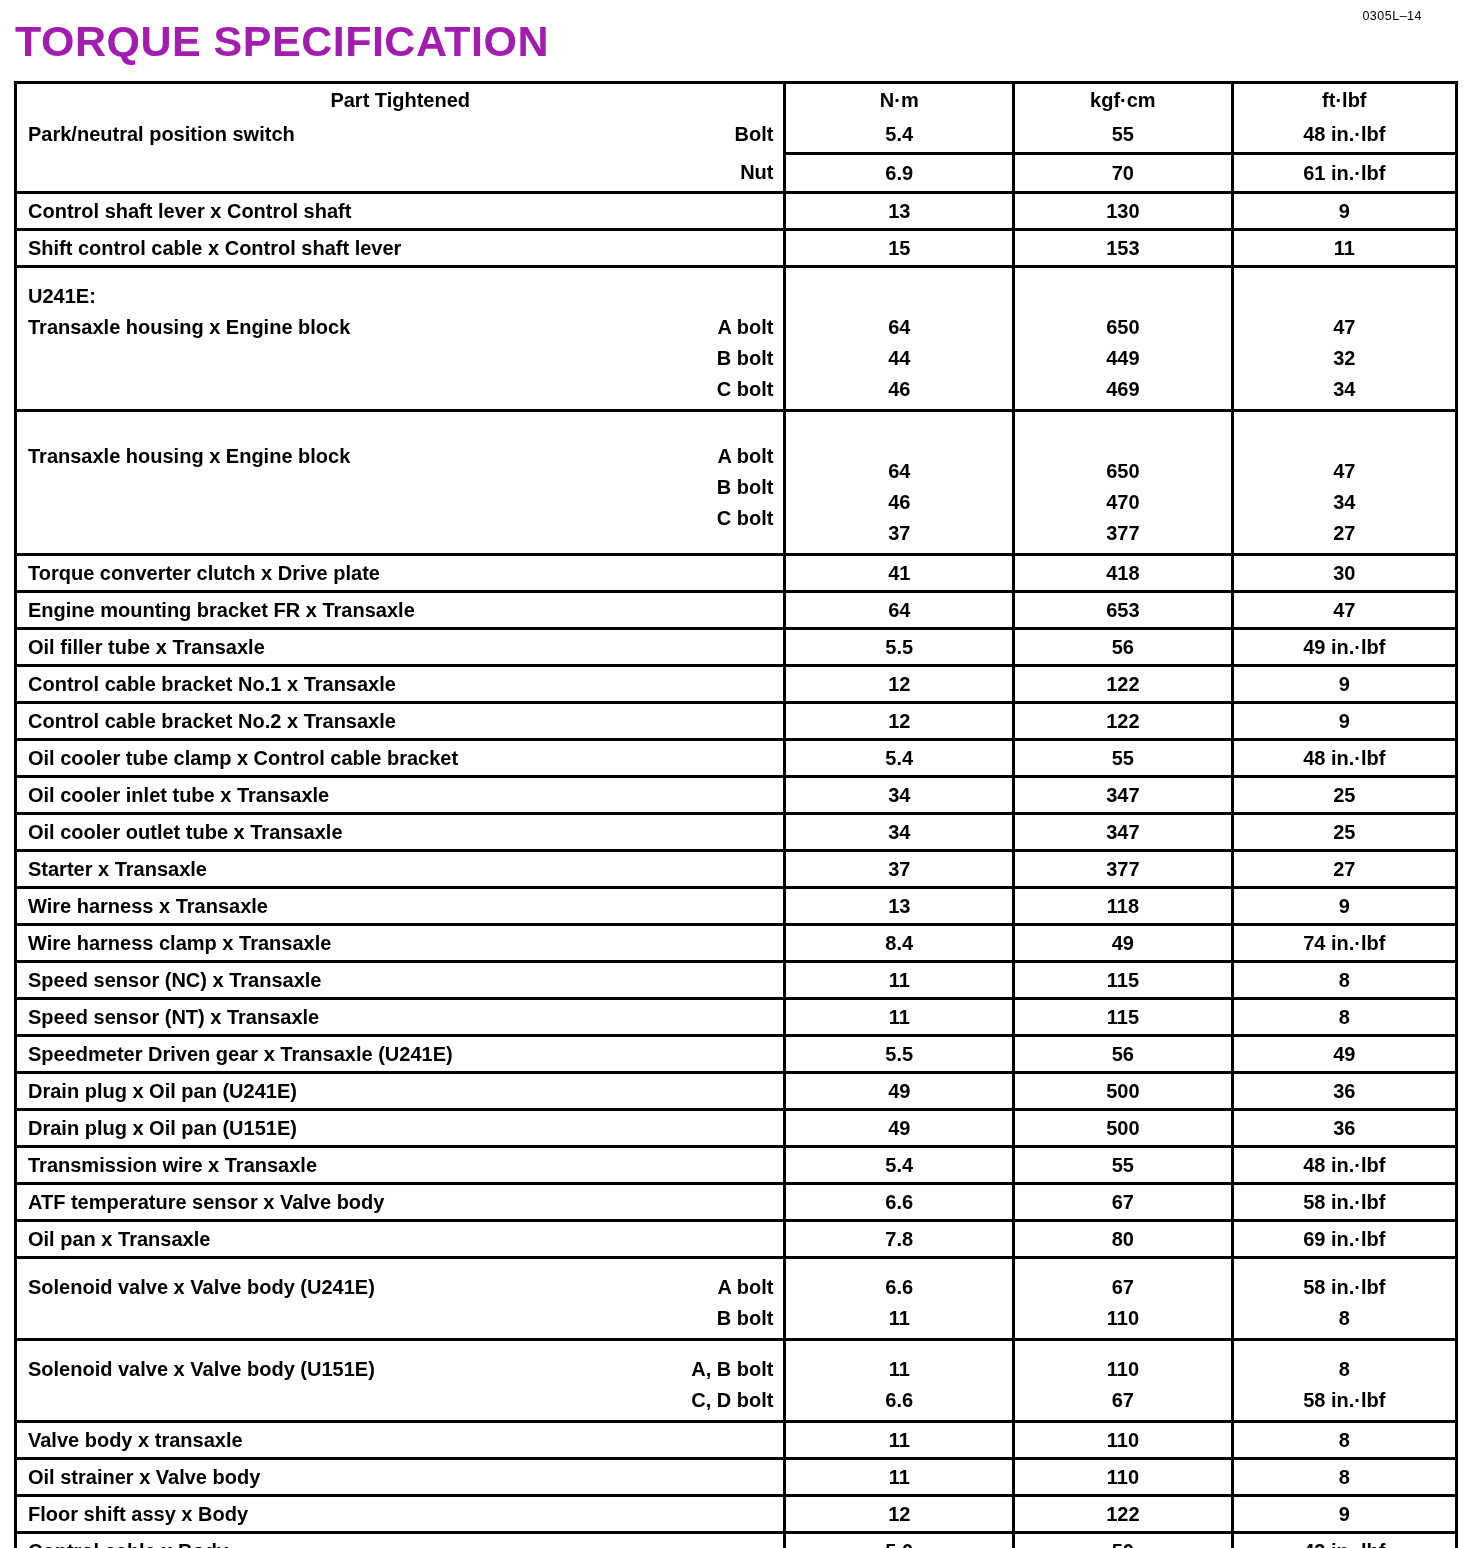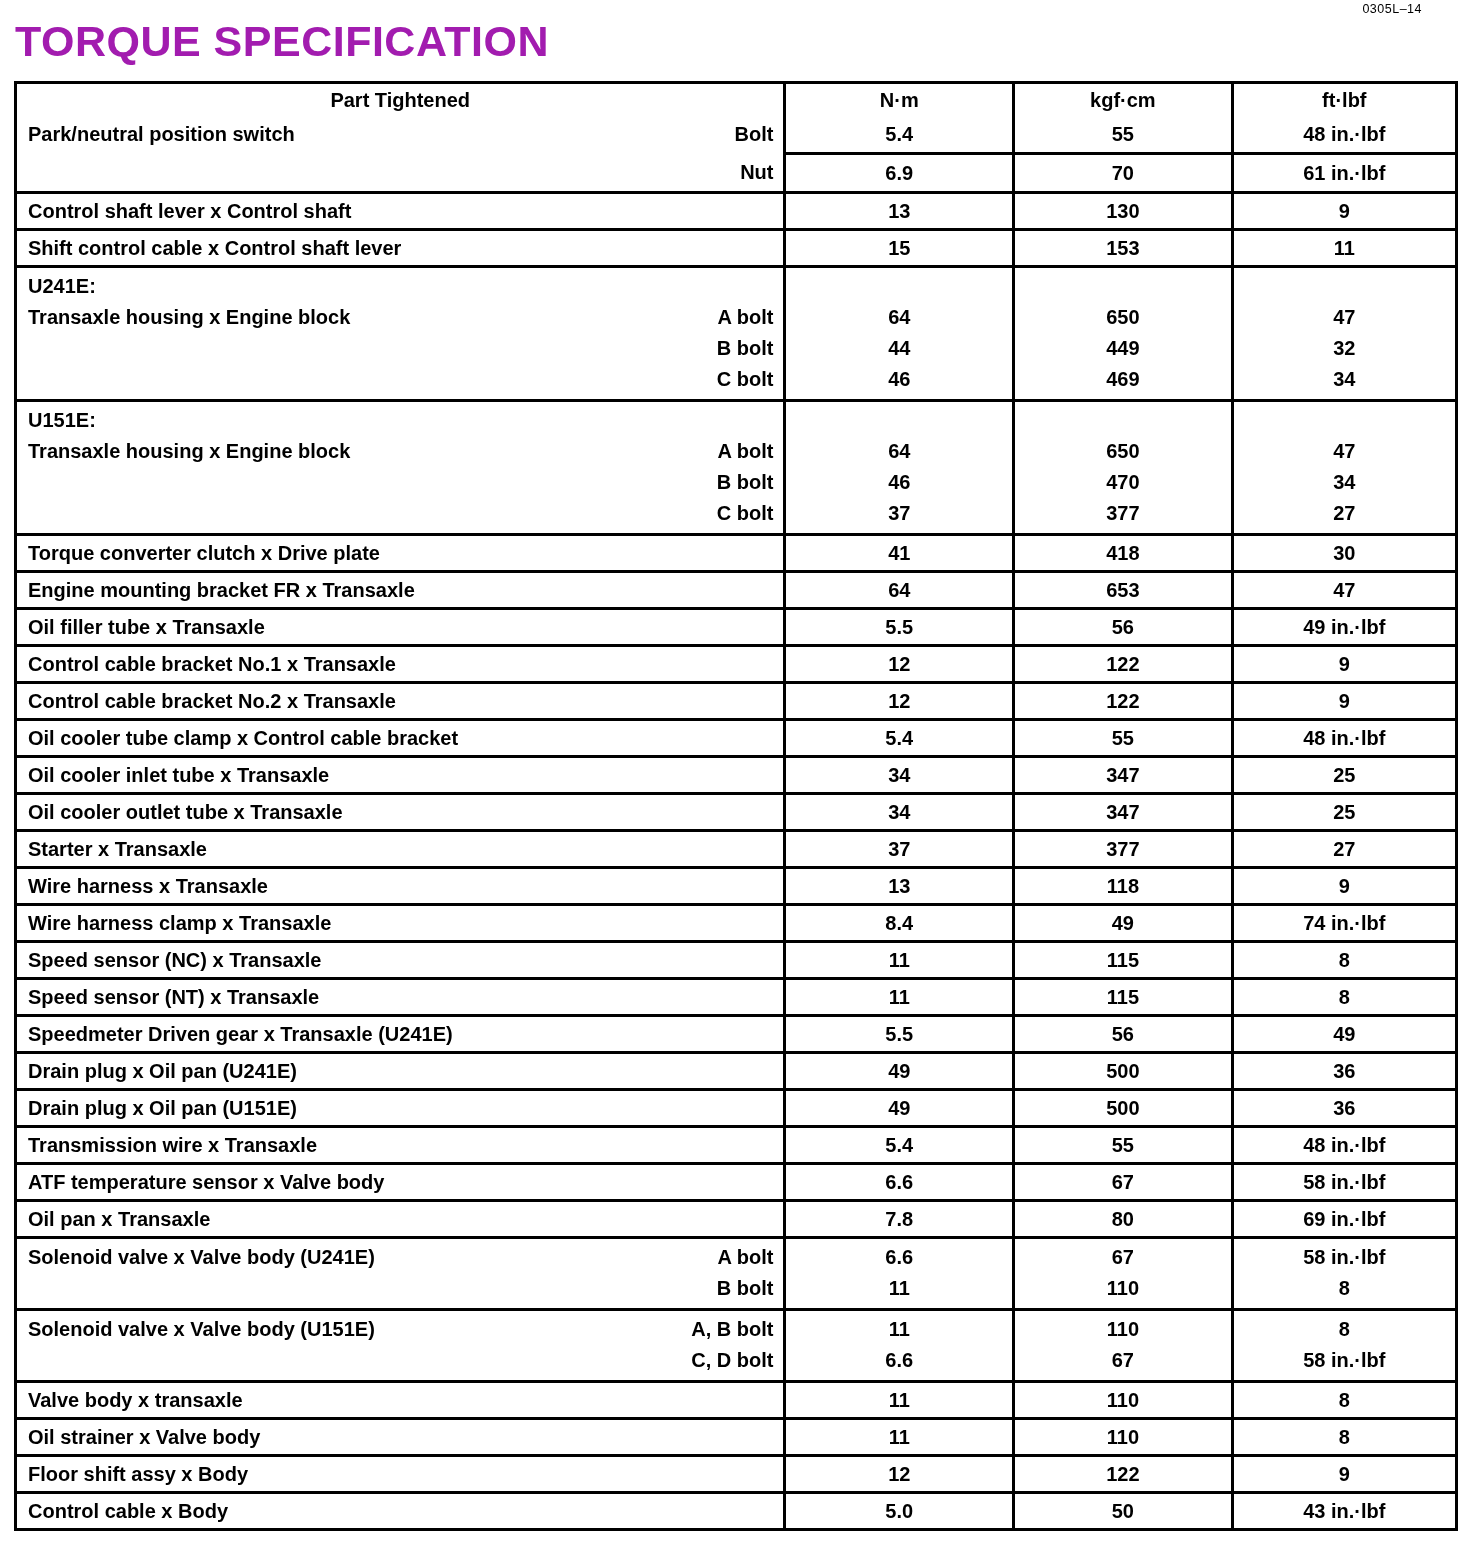--- a/index.html
+++ b/index.html
@@ -6,21 +6,21 @@
   html, body { background: #ffffff; }
   body {
     width: 1472px;
     height: 1548px;
     position: relative;
     font-family: "Liberation Sans", sans-serif;
     color: #000;
   }
   .doc-code {
     position: absolute;
-    top: 2px;
+    top: 9px;
     right: 50px;
     font-size: 12.5px;
     letter-spacing: 0.5px;
     color: #000;
   }
   .page-title {
     margin: 17px 0 0 15px;
     font-size: 43px;
     line-height: 48px;
     font-weight: 700;
@@ -59,21 +59,21 @@
   .trow.split .pline,
   .trow.split .vline { flex: 1; display: flex; align-items: center; }
   .trow.split .pline { justify-content: space-between; padding: 0 10px 0 11px; }
   .trow.split .vline { justify-content: center; }
   .trow.split .vline + .vline { border-top: 3px solid #000; }
   
   .trow.stacked .cell {
     flex-direction: column;
     align-items: stretch;
     justify-content: center;
-    padding-top: 3px;
+    padding-top: 13px;
     padding-bottom: 4px;
   }
   .trow.stacked .cell.part { padding-left: 0; }
   .trow.stacked .pline,
   .trow.stacked .vline {
     height: 31px;
     display: flex;
     align-items: center;
   }
   .trow.stacked .pline { justify-content: space-between; padding: 0 10px 0 11px; }
@@ -168,23 +168,20 @@
         <div class="cell num">
           <div class="vline"></div>
           <div class="vline">47</div>
           <div class="vline">32</div>
           <div class="vline">34</div>
         </div>
       </div>
       <div class="trow stacked">
         <div class="cell part">
           <div class="pline">
-            <span class="pname">U151E:</span>
-          </div>
-          <div class="pline">
             <span class="pname">Transaxle housing x Engine block</span>
             <span class="sublabel">A bolt</span>
           </div>
           <div class="pline">
             <span class="pname"></span>
             <span class="sublabel">B bolt</span>
           </div>
           <div class="pline">
             <span class="pname"></span>
             <span class="sublabel">C bolt</span>

